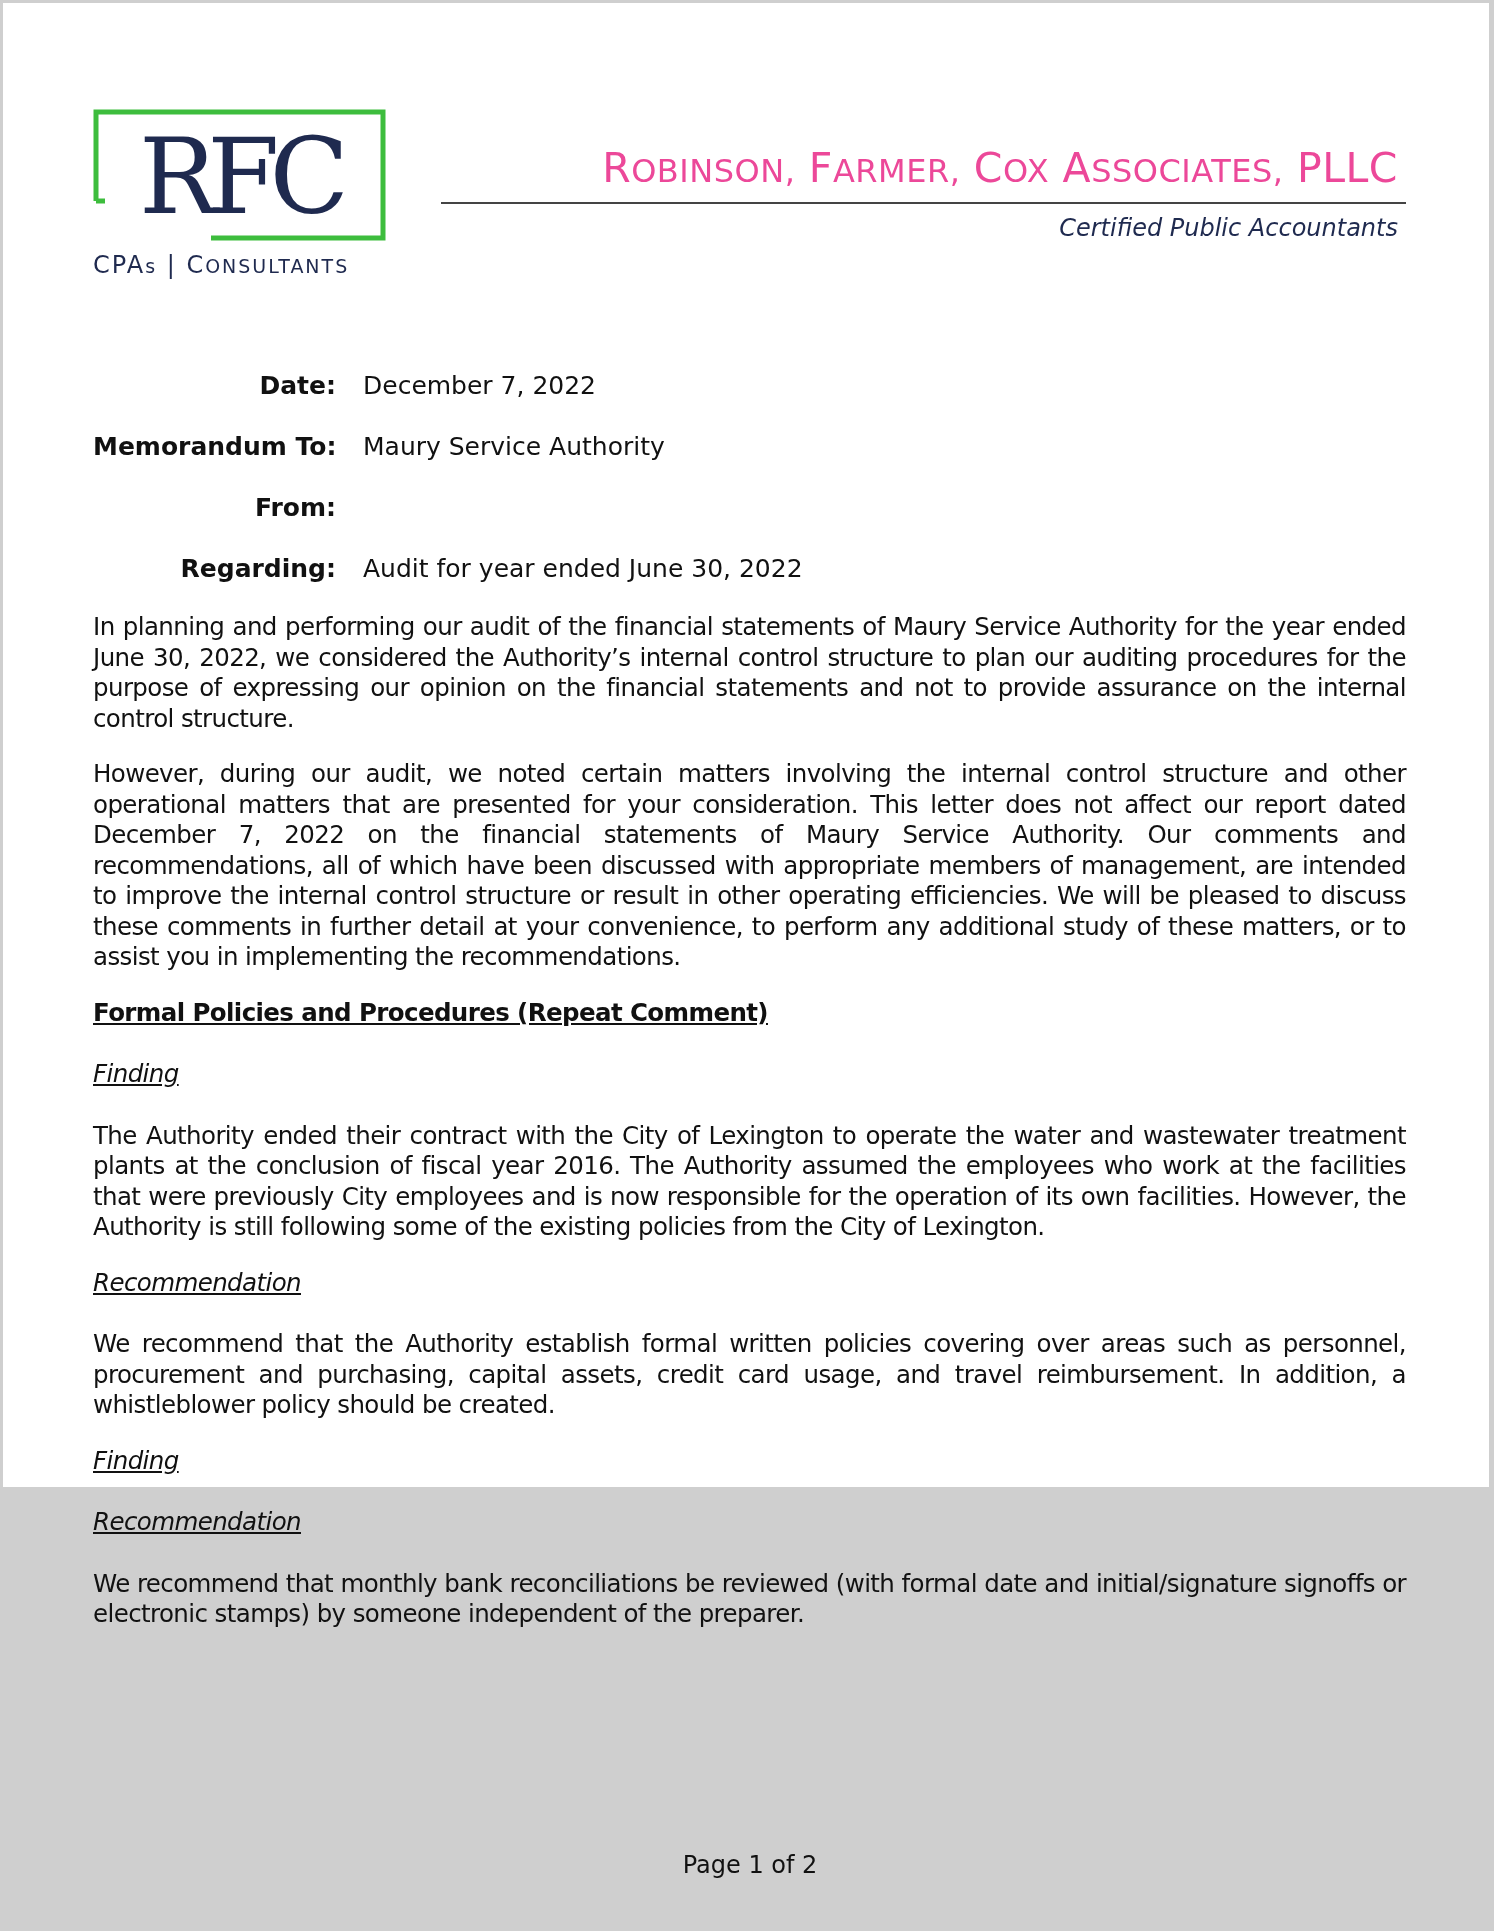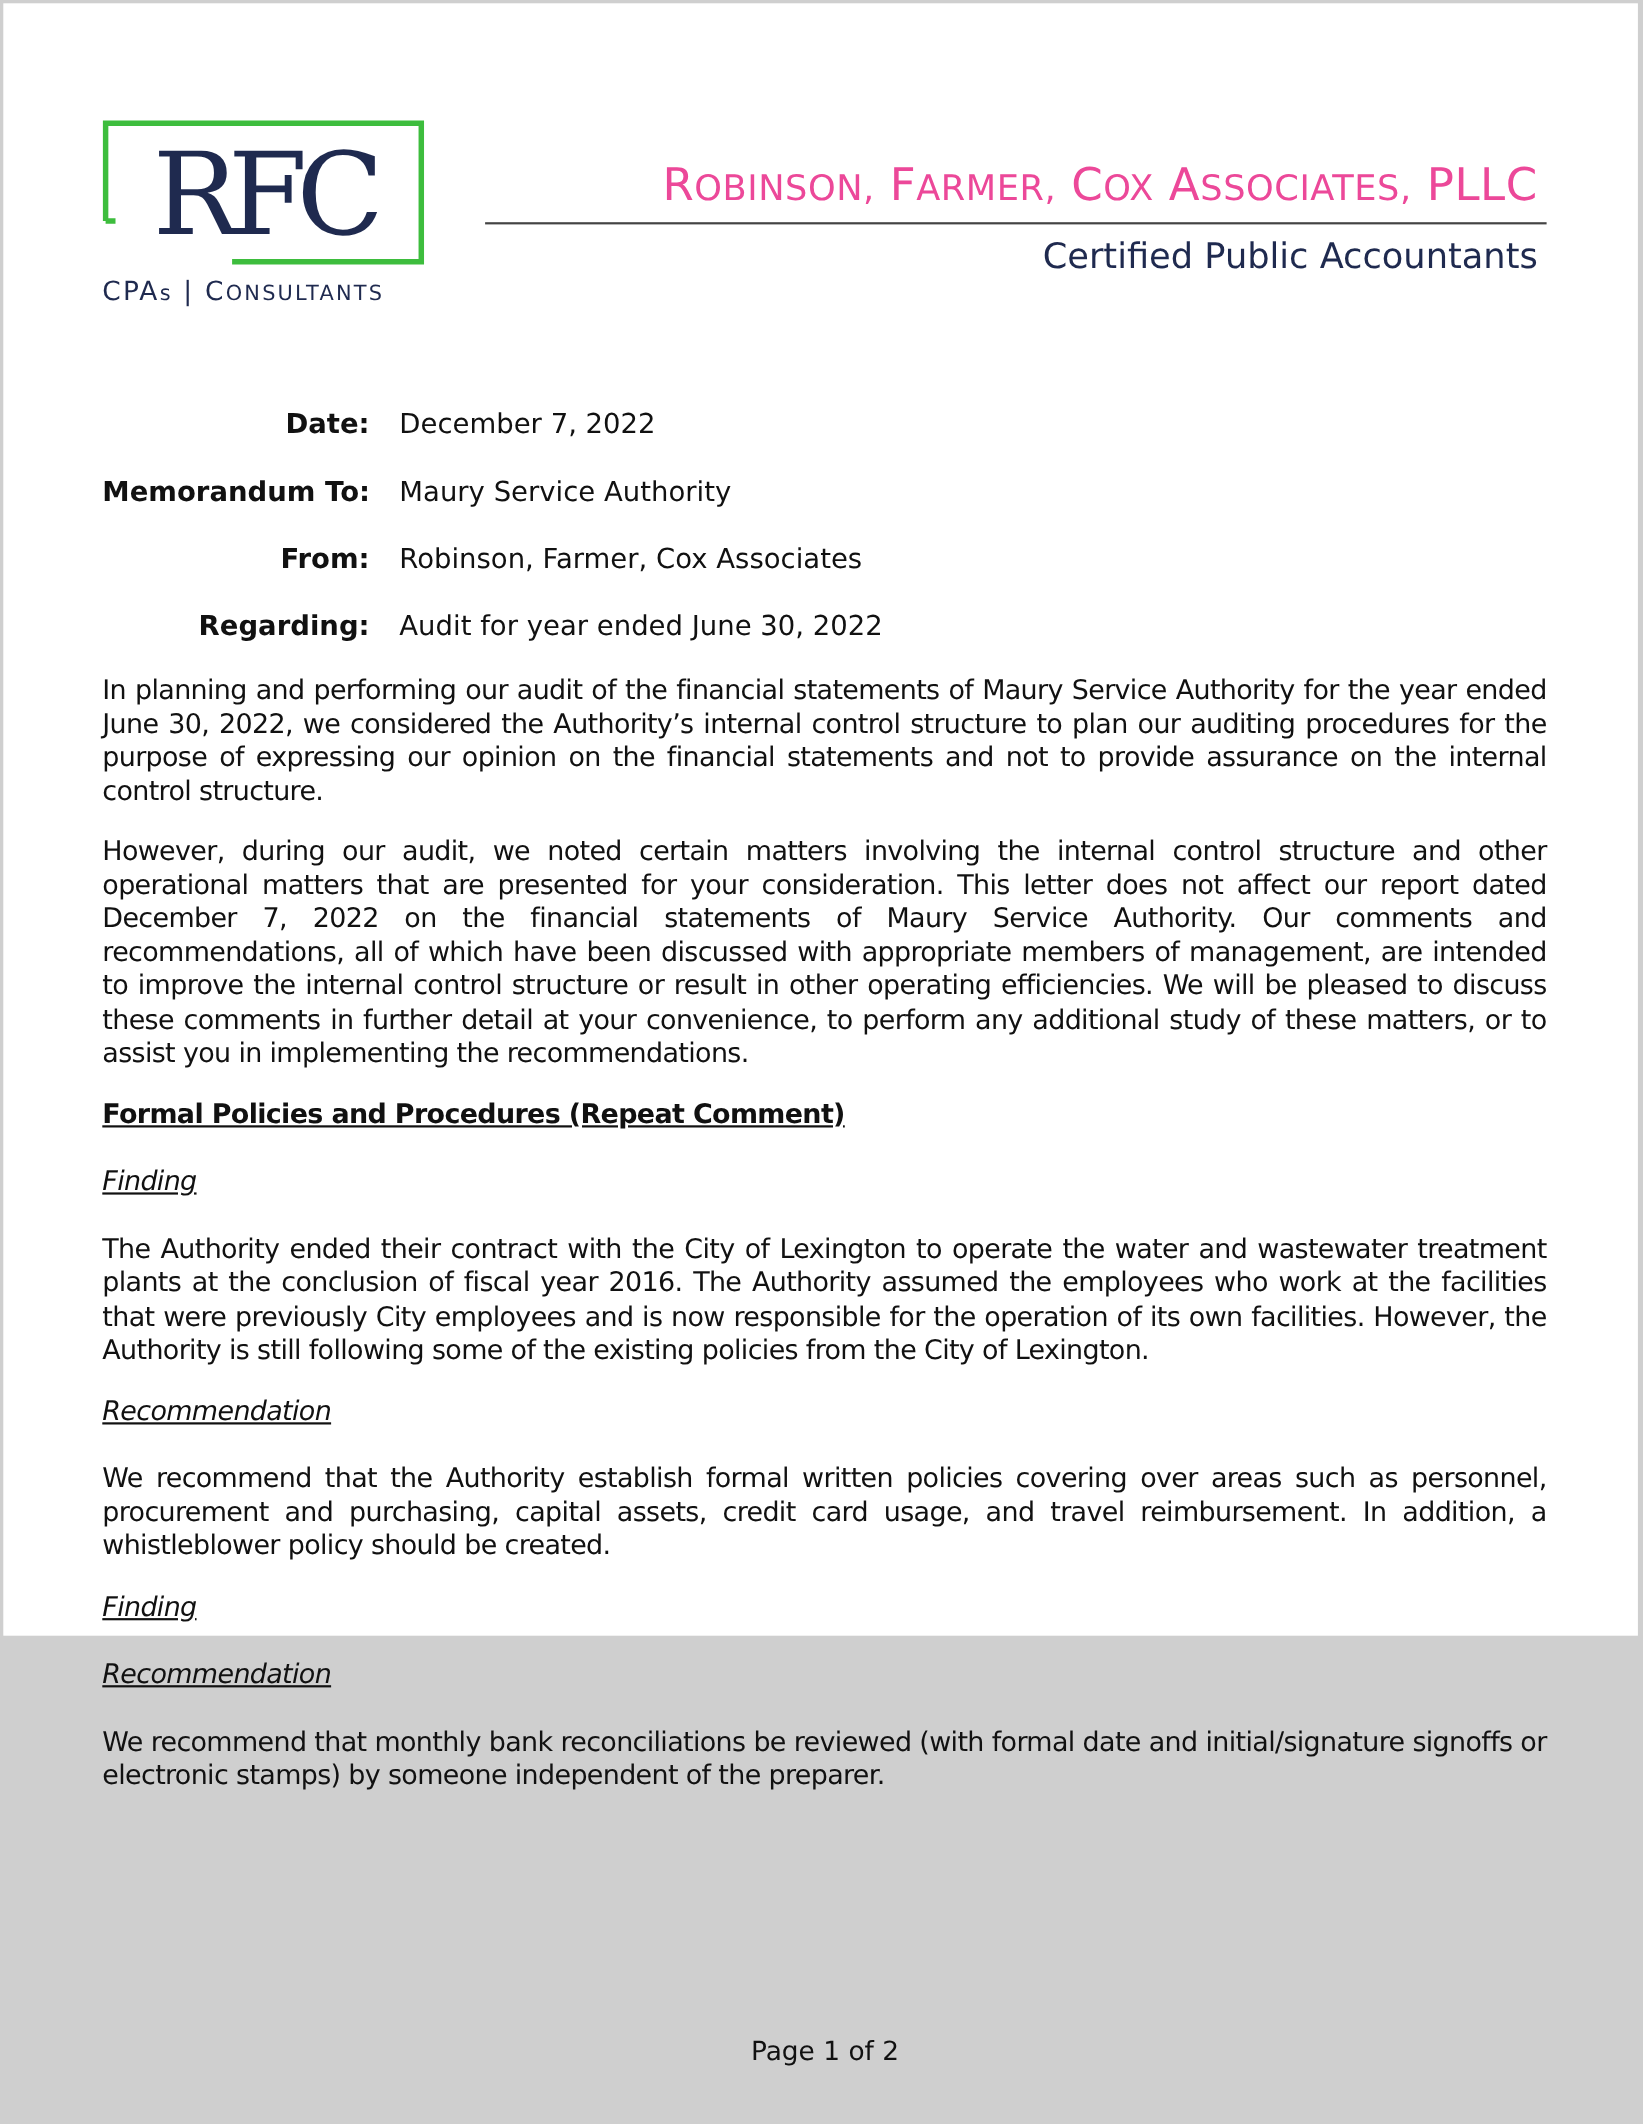--- a/index.html
+++ b/index.html
@@ -48,21 +48,22 @@
   .firm-rule {
     position: absolute;
     left: 438px; top: 199px;
     width: 965px; height: 2px;
     background: #444;
   }
   .firm-tagline {
     position: absolute;
     right: 91px; top: 211px;
     font-family: "DejaVu Sans", sans-serif;
-    font-size: 32px;
+    font-style: italic;
+    font-size: 24px;
     color: #1f2a4f;
     white-space: nowrap;
     text-align: right;
   }
   .memo {
     position: absolute;
     left: 90px; top: 336px;
     font-size: 25px;
   }
   .memo-row {
@@ -132,21 +133,20 @@
     <div class="memo-row">
       <div class="memo-label">Date:</div>
       <div class="memo-value">December 7, 2022</div>
     </div>
     <div class="memo-row">
       <div class="memo-label">Memorandum To:</div>
       <div class="memo-value">Maury Service Authority</div>
     </div>
     <div class="memo-row">
       <div class="memo-label">From:</div>
-      <div class="memo-value">Robinson, Farmer, Cox Associates</div>
     </div>
     <div class="memo-row">
       <div class="memo-label">Regarding:</div>
       <div class="memo-value">Audit for year ended June 30, 2022</div>
     </div>
   </div>
 
   <div class="body">
     <p>In planning and performing our audit of the financial statements of Maury Service Authority for the year ended June 30, 2022, we considered the Authority’s internal control structure to plan our auditing procedures for the purpose of expressing our opinion on the financial statements and not to provide assurance on the internal control structure.</p>
     <p>However, during our audit, we noted certain matters involving the internal control structure and other operational matters that are presented for your consideration. This letter does not affect our report dated December 7, 2022 on the financial statements of Maury Service Authority.  Our comments and recommendations, all of which have been discussed with appropriate members of management, are intended to improve the internal control structure or result in other operating efficiencies.  We will be pleased to discuss these comments in further detail at your convenience, to perform any additional study of these matters, or to assist you in implementing the recommendations.</p>

